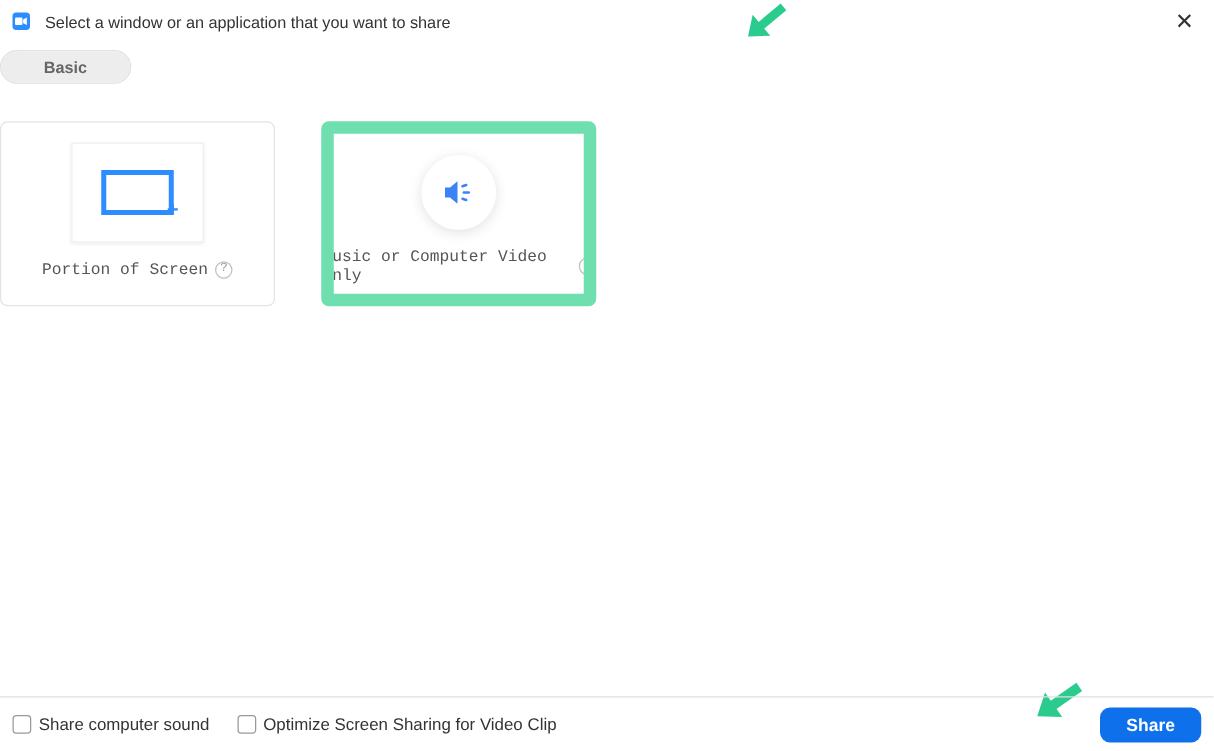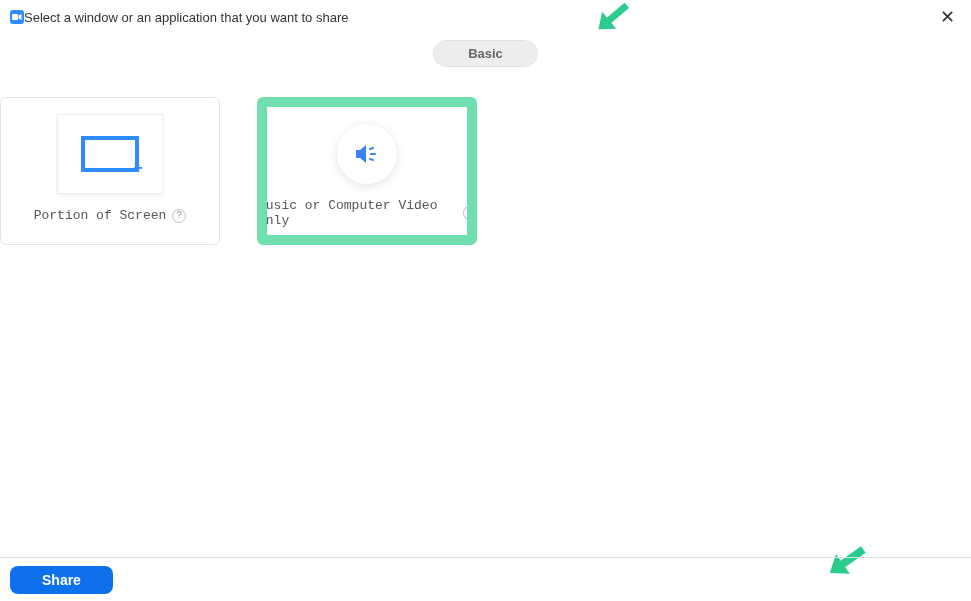--- a/index.html
+++ b/index.html
@@ -15,41 +15,40 @@
       display: flex;
       align-items: center;
       padding: 6px 10px;
       font-size: 13px;
       color: #333;
       justify-content: space-between;
     }
     .header-left {
       display: flex;
       align-items: center;
-      gap: 0;
+      gap: 12px;
     }
     .zoom-icon {
       width: 14px;
       height: 14px;
       background: #2D8CFF;
       border-radius: 3px;
       display: flex;
       align-items: center;
       justify-content: center;
     }
     .zoom-icon svg { width: 10px; height: 8px; }
     .close-x {
       font-size: 18px;
       cursor: pointer;
       padding: 0 6px;
       color: #333;
     }
     .tab-bar {
       display: flex;
-      justify-content: center;
       margin-top: 6px;
       position: relative;
     }
     .tab-group {
       display: flex;
       border: 1px solid #e0e0e0;
       border-radius: 18px;
       overflow: hidden;
       background: #ededed;
     }
@@ -190,21 +189,21 @@
       width: 15px;
       height: 15px;
       border: 1.5px solid #999;
       border-radius: 3px;
     }
     .share-btn {
       background: #0E71EB;
       color: #fff;
       border: none;
       border-radius: 8px;
-      padding: 6px 32px;
+      padding: 6px 21px;
       font-size: 14px;
       font-weight: 600;
       cursor: pointer;
     }
   </style>
 </head>
 <body>
 
 <div class="header">
   <div class="header-left">
@@ -256,14 +255,24 @@
     </div>
   </div>
 </div>
 
 <svg class="arrow2" width="50" height="50">
   <path d="M5 25 L38 25" stroke="#2BCB8E" stroke-width="8" fill="none"></path>
   <path d="M30 13 L46 25 L30 37 Z" fill="#2BCB8E"></path>
 </svg>
 
 <div class="footer">
+  <div class="footer-left">
+    <label class="checkbox-wrap">
+      <span class="checkbox"></span>
+      <span>Share computer sound</span>
+    </label>
+    <label class="checkbox-wrap">
+      <span class="checkbox"></span>
+      <span>Optimize Screen Sharing for Video Clip</span>
+    </label>
+  </div>
   <button class="share-btn">Share</button>
 </div>
 
 </body></html>

